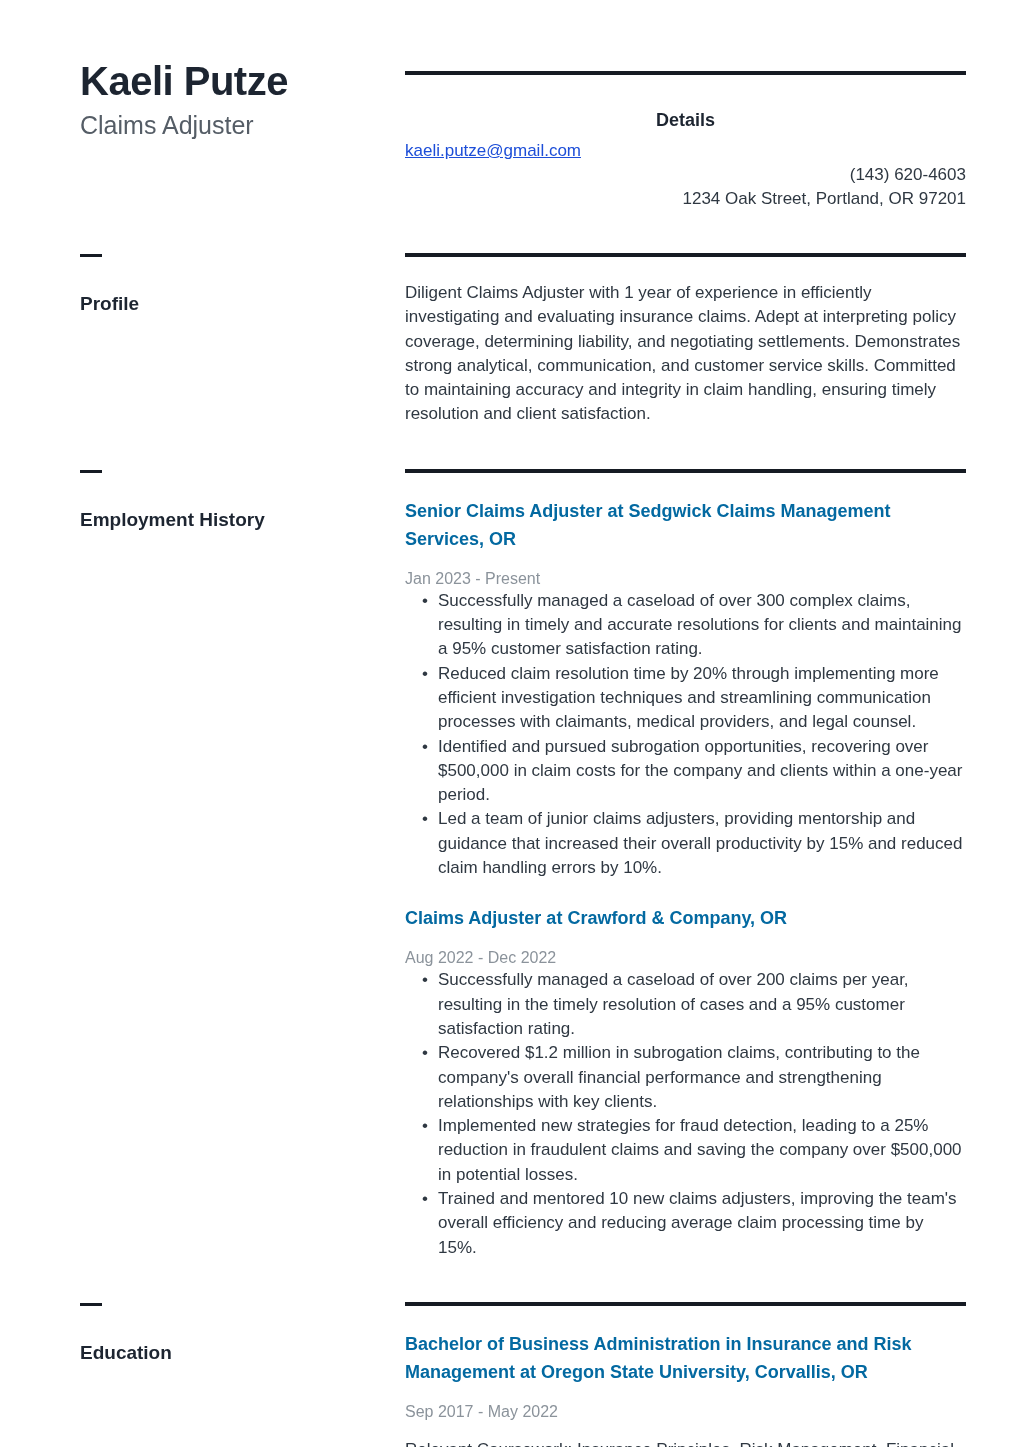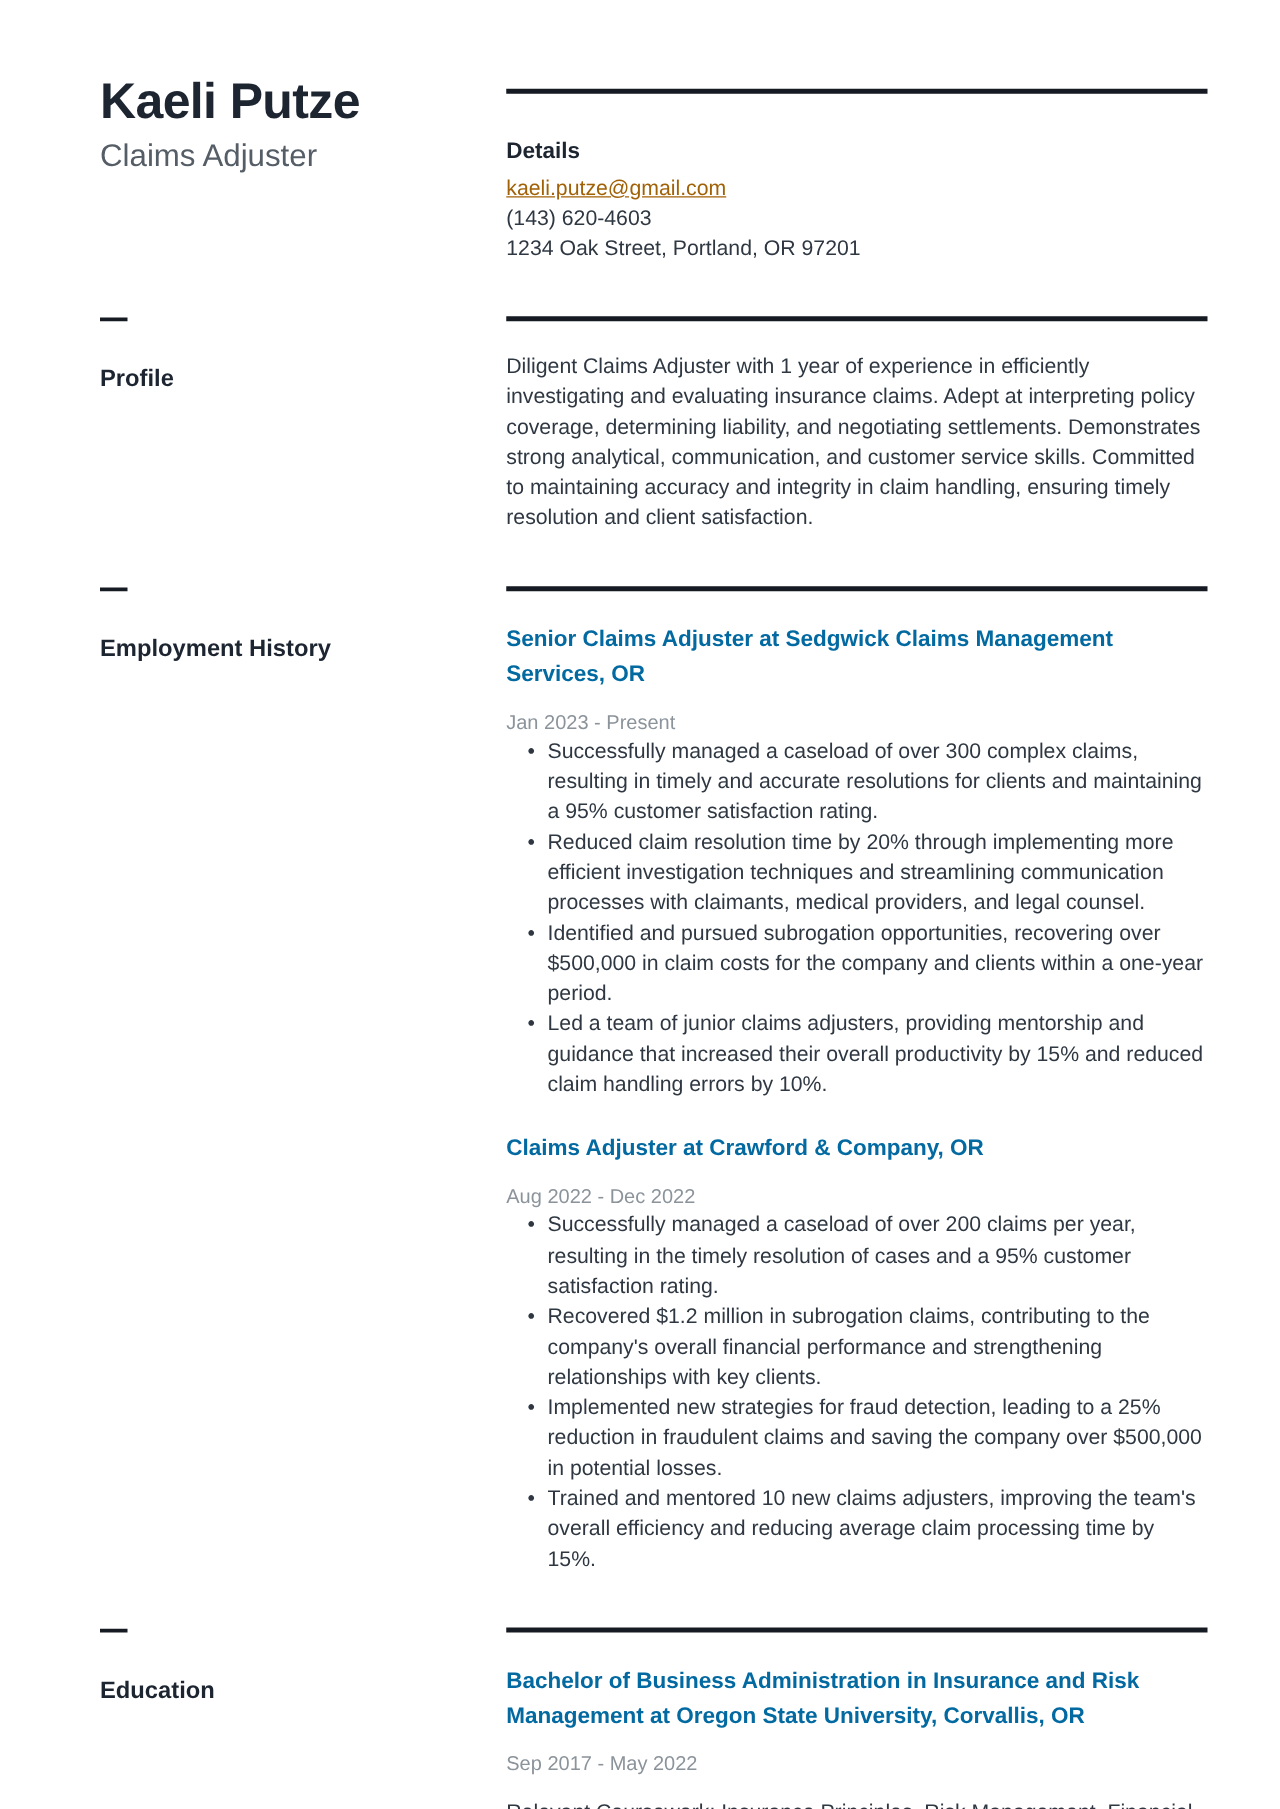--- a/index.html
+++ b/index.html
@@ -43,31 +43,33 @@
     background: #161b23;
     width: 100%;
   }
   .header-row .rule { margin-top: 13px; }
   .details-heading {
     font-size: 18px;
     font-weight: 700;
     color: #1d2531;
     margin-top: 35px;
     margin-bottom: 8px;
+    text-align: center;
   }
   .detail-line {
     font-size: 17px;
     line-height: 24px;
     color: #2f3842;
+    text-align: right;
   }
   a.email-link {
     display: inline-block;
     font-size: 17px;
     line-height: 24px;
-    color: #a16207;
+    color: #1d4ed8;
     cursor: pointer;
     text-align: right;
   }
 
   
   .section { margin-top: 42px; }
   .dash {
     width: 22px;
     height: 3px;
     background: #161b23;

